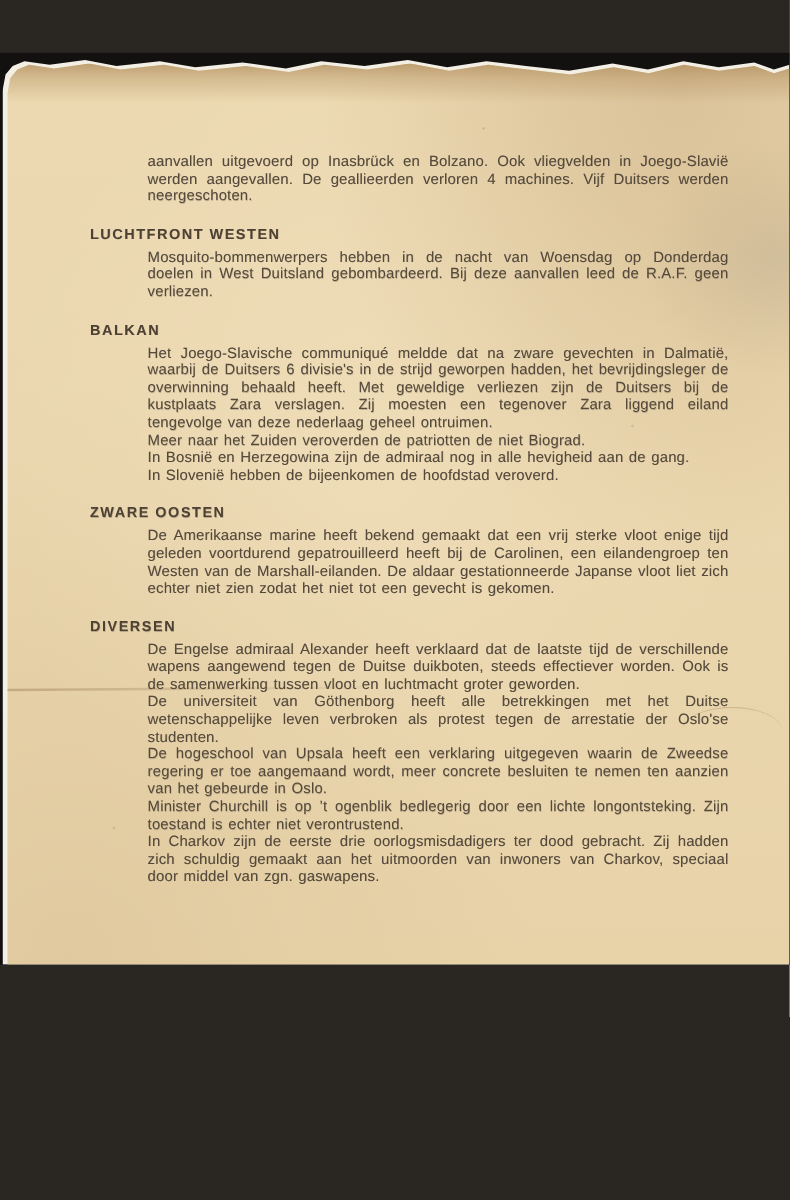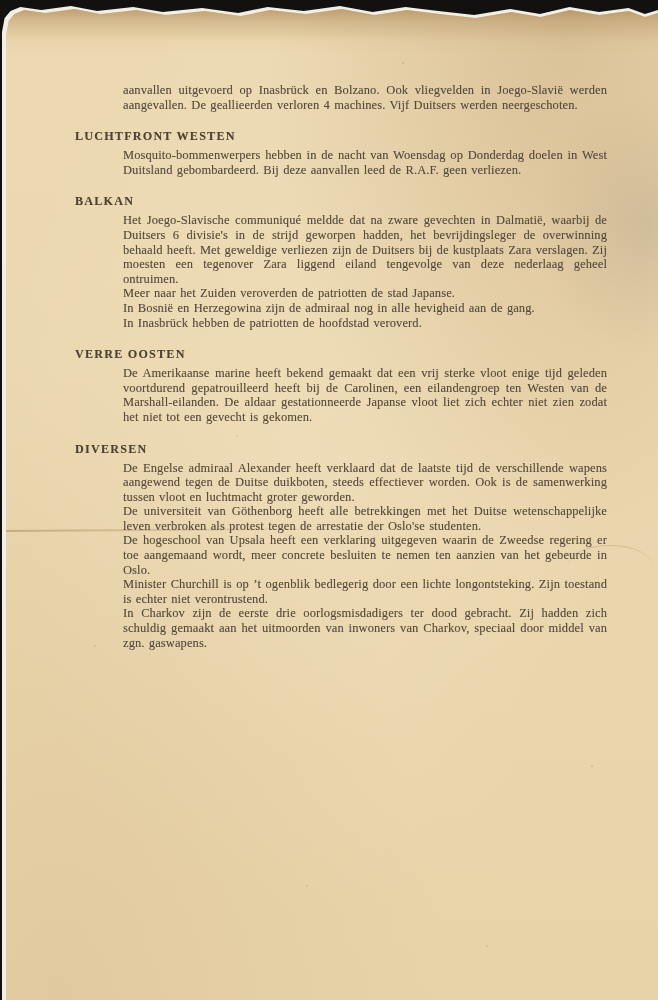--- a/index.html
+++ b/index.html
@@ -1,19 +1,20 @@
 <!DOCTYPE html>
 <html><head>
 <meta charset="utf-8">
 <style>
   html,body{margin:0;padding:0;background:#2a2622;}
   .screenshot{
-    position:relative;width:658px;height:1000px;overflow:hidden;
+    position:relative;width:658px;height:760px;overflow:hidden;
     background:#121110;
-    font-family:Liberation Serif, serif;
+    font-family:Liberation Sans, sans-serif;
+    margin-top:44px;
   }
   
   .backing{
     position:absolute;left:2px;top:2px;right:0;bottom:0;
     background:#f3efe4;
     clip-path:polygon(0 30px,0.4% 16px,1.3% 9px,2.8% 5px,6% 8px,10.5% 4px,
       14.5% 9px,20% 5px,24.5% 10px,30.5% 6px,36% 11px,40.5% 5px,46% 9px,
       51.5% 4px,56.5% 10px,61.5% 5px,66.5% 9px,72% 13px,77.5% 7px,82% 12px,
       86.5% 5px,91% 10px,95.5% 6px,98% 12px,100% 8px,100% 100%,0 100%);
   }
@@ -96,28 +97,28 @@
         <h2 class="section-heading">LUCHTFRONT WESTEN</h2>
         <div class="paras">
           <p class="body-text">Mosquito-bommenwerpers hebben in de nacht van Woensdag op Donderdag doelen in West Duitsland gebombardeerd. Bij deze aanvallen leed de R.A.F. geen verliezen.</p>
         </div>
       </section>
 
       <section>
         <h2 class="section-heading">BALKAN</h2>
         <div class="paras">
           <p class="body-text">Het Joego-Slavische communiqué meldde dat na zware gevechten in Dalmatië, waarbij de Duitsers 6 divisie's in de strijd geworpen hadden, het bevrijdingsleger de overwinning behaald heeft. Met geweldige verliezen zijn de Duitsers bij de kustplaats Zara verslagen. Zij moesten een tegenover Zara liggend eiland tengevolge van deze nederlaag geheel ontruimen.</p>
-          <p class="body-text">Meer naar het Zuiden veroverden de patriotten de stad Japanse.</p>
+          <p class="body-text">Meer naar het Zuiden veroverden de patriotten de niet Biograd.</p>
           <p class="body-text">In Bosnië en Herzegowina zijn de admiraal nog in alle hevigheid aan de gang.</p>
-          <p class="body-text">In Inasbrück hebben de patriotten de hoofdstad veroverd.</p>
+          <p class="body-text">In Slovenië hebben de bijeenkomen de hoofdstad veroverd.</p>
         </div>
       </section>
 
       <section>
-        <h2 class="section-heading">VERRE OOSTEN</h2>
+        <h2 class="section-heading">ZWARE OOSTEN</h2>
         <div class="paras">
           <p class="body-text">De Amerikaanse marine heeft bekend gemaakt dat een vrij sterke vloot enige tijd geleden voortdurend gepatrouilleerd heeft bij de Carolinen, een eilandengroep ten Westen van de Marshall-eilanden. De aldaar gestationneerde Japanse vloot liet zich echter niet zien zodat het niet tot een gevecht is gekomen.</p>
         </div>
       </section>
 
       <section>
         <h2 class="section-heading">DIVERSEN</h2>
         <div class="paras">
           <p class="body-text">De Engelse admiraal Alexander heeft verklaard dat de laatste tijd de verschillende wapens aangewend tegen de Duitse duikboten, steeds effectiever worden. Ook is de samenwerking tussen vloot en luchtmacht groter geworden.</p>
           <p class="body-text">De universiteit van Göthenborg heeft alle betrekkingen met het Duitse wetenschappelijke leven verbroken als protest tegen de arrestatie der Oslo'se studenten.</p>

